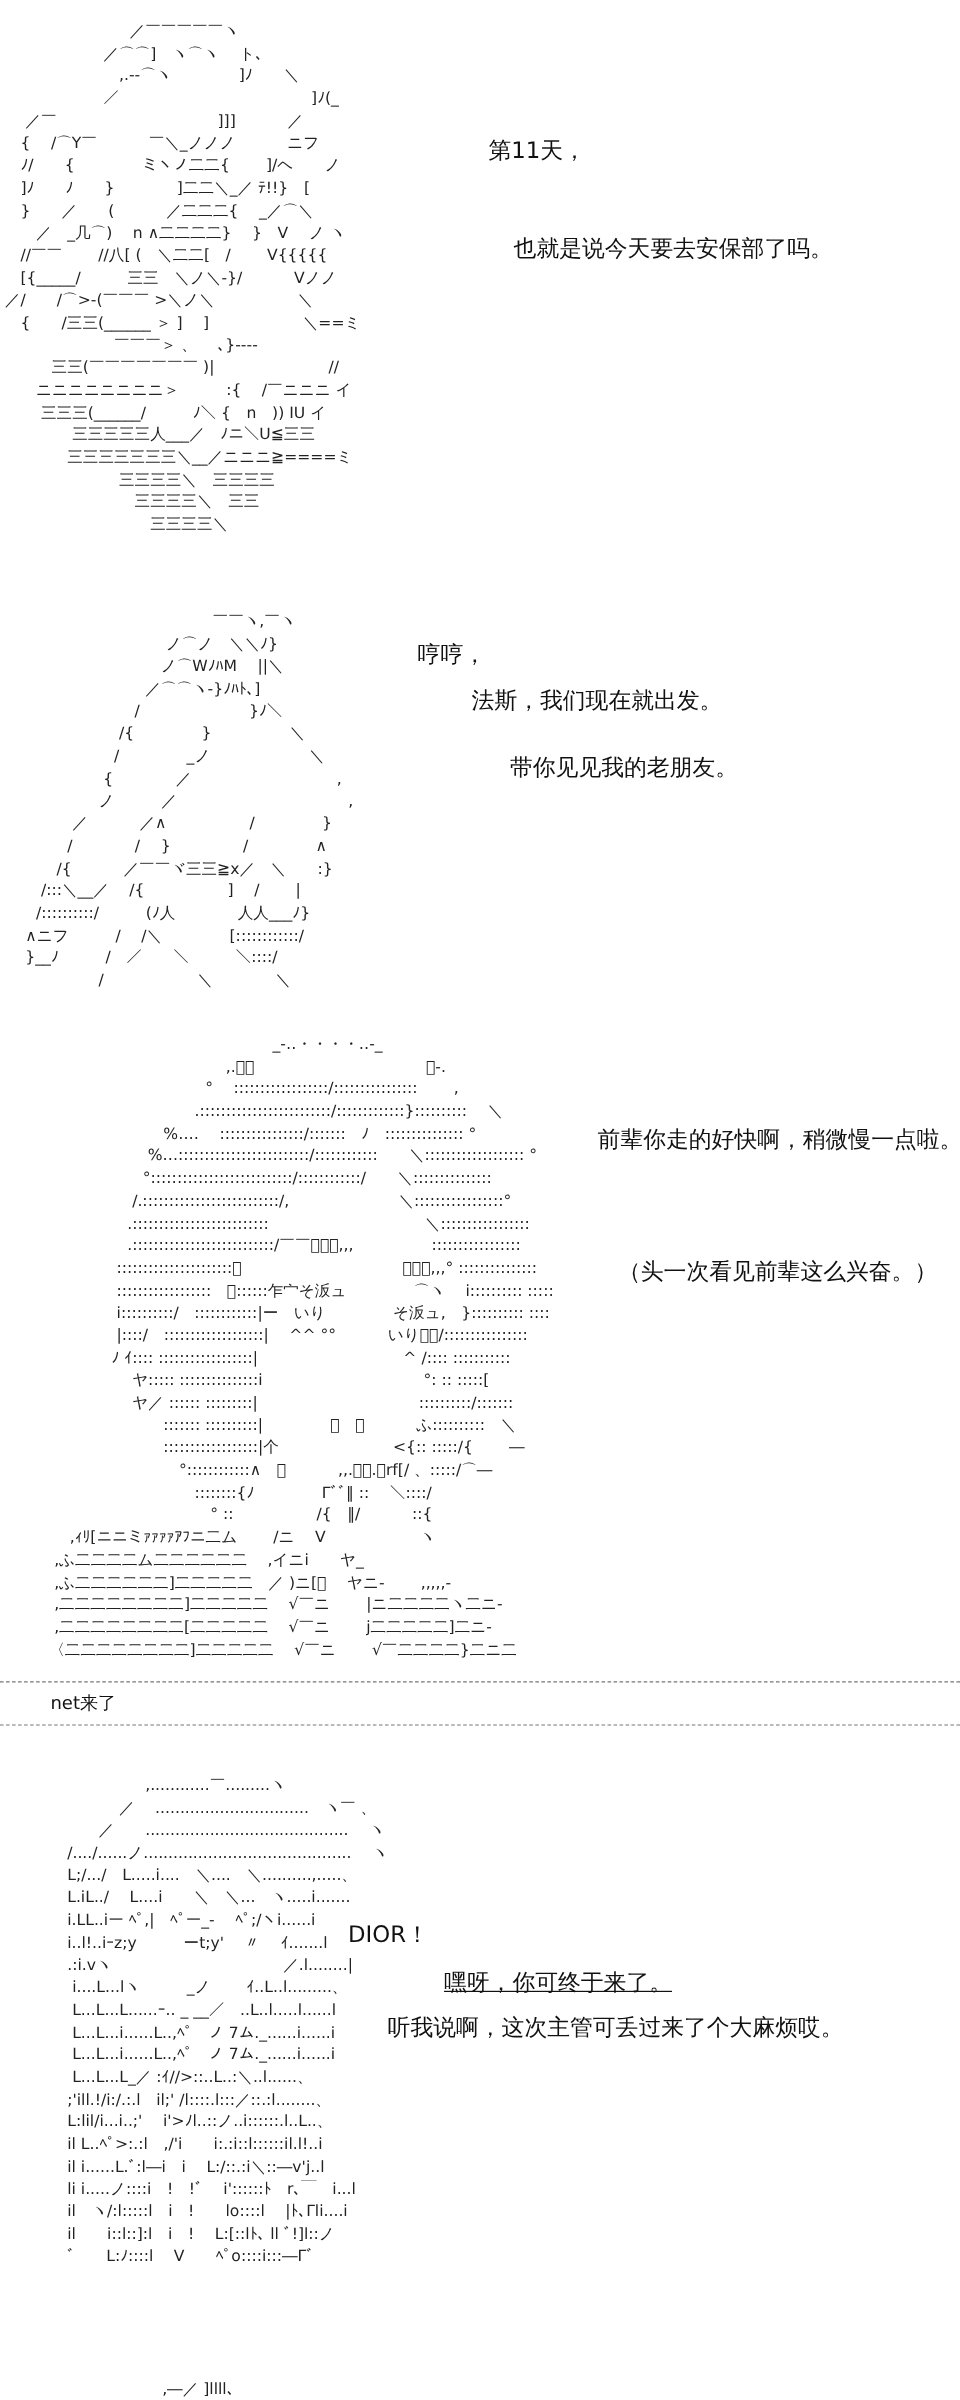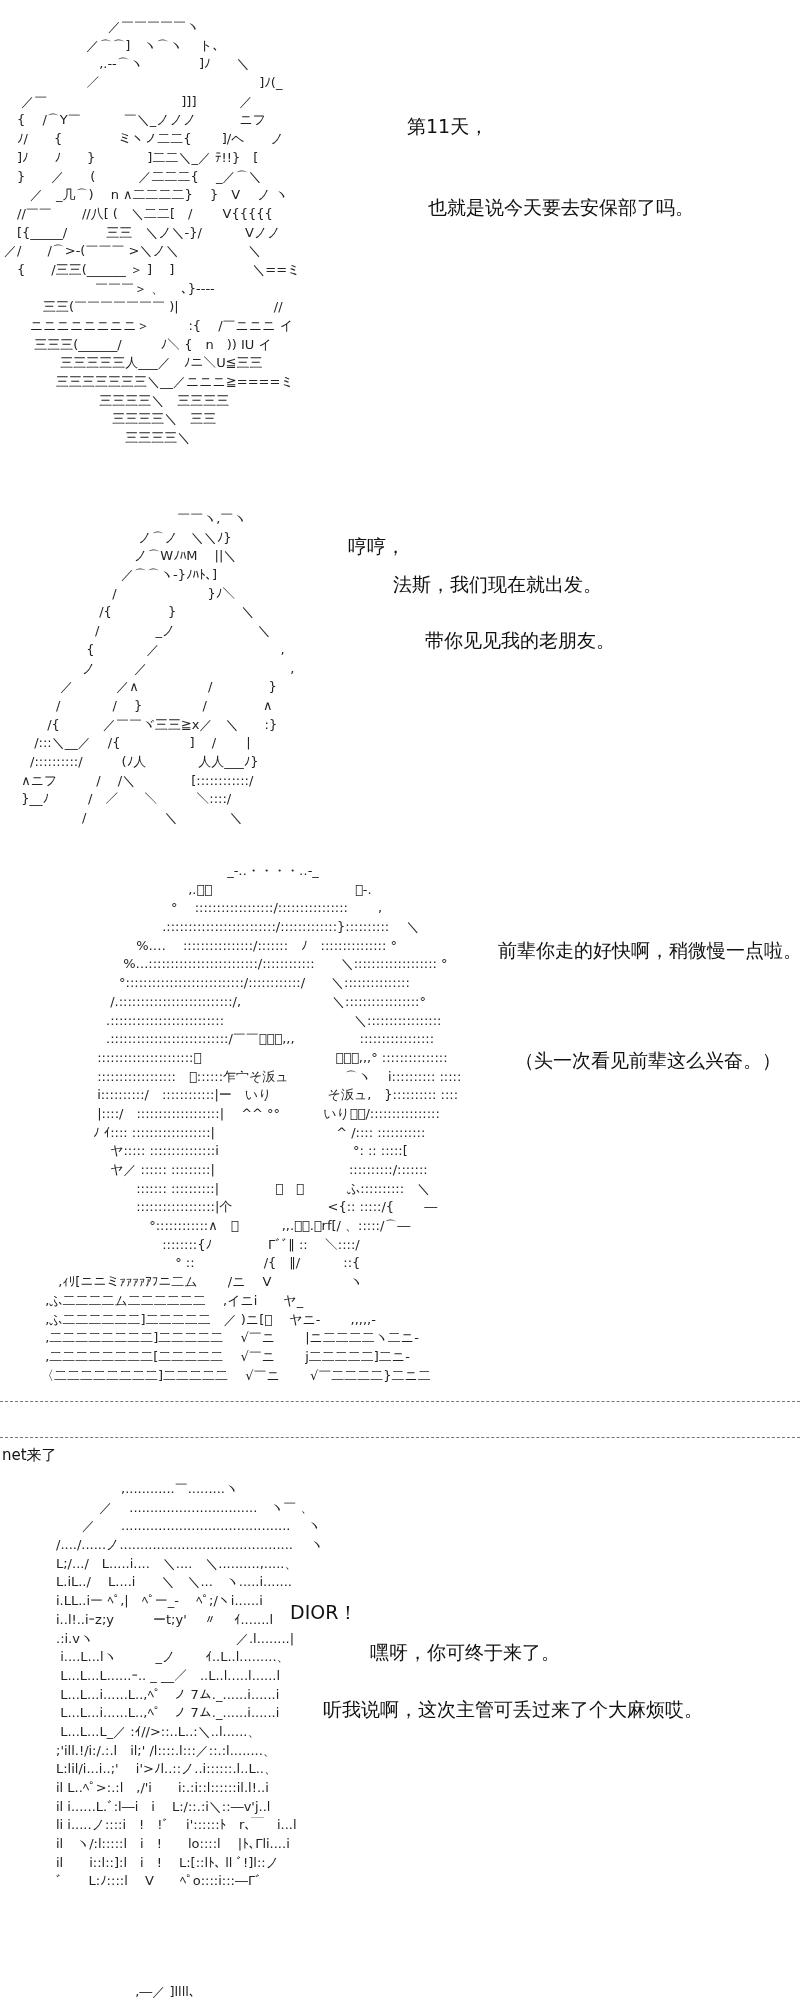--- a/index.html
+++ b/index.html
@@ -25,21 +25,21 @@
 <pre class="art" style="left:4px; top:510px;" id="art-s2"><span class="ln">　　　　　　　　　　　　　 ￣￣ヽ,￣ヽ</span><span class="ln">　　　　　　　　　　 ノ⌒ノ　＼＼ﾉ}</span><span class="ln">　　　　　　　　　　ノ⌒WﾉﾊM　 ||＼</span><span class="ln">　　　　　　　　　／⌒⌒ヽ-}ﾉﾊﾄ､]</span><span class="ln">　　　　　　　　 /　　　　　　　}ﾉ＼</span><span class="ln">　　　　　　　 /{　　　　 }　　　　　＼</span><span class="ln">　　　　　　　/　　　　 _ノ　　　　　　 ＼</span><span class="ln">　　　　　　 {　　　　／　　　　　　　　　 ,</span><span class="ln">　　　　　　ノ　　　／　　　　　　　　　　　,</span><span class="ln">　　　　 ／　　　 ／∧　　　　　 /　　　　 }</span><span class="ln">　　　　/　　　　/　 }　　　 　 /　　　　 ∧</span><span class="ln">　　　 /{　　　 ／￣￣ヾ三三≧x／　＼　　:}</span><span class="ln">　　 /:::＼__／　 /{　　　　　 ]　 /　　 |</span><span class="ln">　　/::::::::::/　　　(ﾉ人　　　　人人___ﾉ}</span><span class="ln">　 ∧ニフ　　　/　 /＼　　　　 [::::::::::::/</span><span class="ln">　 }__ﾉ　　　/　／　　＼　　　＼::::/</span><span class="ln">　　　　　　/　　　　　　＼　　　　＼</span></pre>
 <div class="say" style="left:348px; top:537px;text-align:center;">哼哼，</div>
 <div class="say" style="left:393px; top:576px;font-family:Liberation Serif, serif;">法斯，我们现在就出发。</div>
 <div class="say" style="left:425px; top:631px;text-align:center;">带你见见我的老朋友。</div>
 
 <pre class="art" style="left:28px; top:862px;" id="art-s3"><span class="ln">　　　　　　　　　　　　　　　 _-‥・・・・‥-_</span><span class="ln">　　　　　　　　　　　　 ,.ﾞﾞ　　　　　　　　　　　ﾞ-.</span><span class="ln">　　　　　　　　　　　°　 ::::::::::::::::::/::::::::::::::::　　 ,</span><span class="ln">　　　　　　　　　　 .:::::::::::::::::::::::::/:::::::::::::}::::::::::　 ＼</span><span class="ln">　　　　　　　　 %‥‥　 ::::::::::::::::/:::::::　ﾉ　::::::::::::::: °</span><span class="ln">　　　　　　　 %‥.:::::::::::::::::::::::::/::::::::::::　　＼::::::::::::::::::: °</span><span class="ln">　　　　　　　°:::::::::::::::::::::::::::/::::::::::::/　　＼:::::::::::::::</span><span class="ln">　　　　　　 /.::::::::::::::::::::::::::/,　　　　　　　＼:::::::::::::::::°</span><span class="ln">　　　　　　.::::::::::::::::::::::::::　　　　　　　　　　＼:::::::::::::::::</span><span class="ln">　　　　　　.:::::::::::::::::::::::::::/￣￣￣ﾞﾞ,,,　　　　　:::::::::::::::::</span><span class="ln">　　　　　 ::::::::::::::::::::::ﾞ　　　　　　　　　　 ￣ﾞﾞ,,,° :::::::::::::::</span><span class="ln">　　　　　 ::::::::::::::::::　ﾞ::::::乍宀そ汳ュ　　　　 ⌒ヽ　 i:::::::::: :::::</span><span class="ln">　　　　　 i::::::::::/　::::::::::::|ー　いり　　　　 そ汳ュ,　}:::::::::: ::::</span><span class="ln">　　　　　 |::::/　:::::::::::::::::::|　 ^^ °°　　　 いり⌒ﾞ/::::::::::::::::</span><span class="ln">　　　　　ﾉ ｲ:::: ::::::::::::::::::|　　　　　　　　　 ^ /:::: :::::::::::</span><span class="ln">　　　　　　 ヤ::::: :::::::::::::::i　　　　　　　　　　 °: :: :::::[</span><span class="ln">　　　　　　 ヤ／ :::::: :::::::::|　　　　　　　　　　 ::::::::::/:::::::</span><span class="ln">　　　　　　　　 ::::::: ::::::::::|　　　　 ﾞ　ﾞ　　　 ふ::::::::::　＼</span><span class="ln">　　　　　　　　 ::::::::::::::::::|个　　　　　　　 &lt;{:: :::::/{　　 ―</span><span class="ln">　　　　　　　　　 °::::::::::::∧　ﾞ　　　 ,,.ﾞﾞ.ﾞrf[/ 、:::::/⌒―</span><span class="ln">　　　　　　　　　　 ::::::::{ﾉ　　　　 Γﾞﾞ‖ ::　 ＼::::/</span><span class="ln">　　　　　　　　　　　 ° ::　　　　　 /{　‖/　　　 ::{</span><span class="ln">　　 ,ｨﾘ[ニニミｧｧｧｧｱﾌニ二ム　　 /ニ　 V　　　　　　ヽ</span><span class="ln">　 ,ふ二二二二ム二二二二二二　 ,イニi　　ヤ_</span><span class="ln">　 ,ふ二二二二二二]二二二二二　／ )ニ[ﾞ　 ヤニ-　　 ,,,,,-</span><span class="ln">　 ,二二二二二二二二]二二二二二　 √￣ニ　　 |ニ二二二二ヽ二ニ-</span><span class="ln">　 ,二二二二二二二二[二二二二二　 √￣ニ　　 j二二二二二]二ニ-</span><span class="ln">　〈二二二二二二二二]二二二二二　 √￣ニ　　 √￣二二二二}二ニ二</span></pre>
 <div class="say" style="left:498px; top:941px;">前辈你走的好快啊，稍微慢一点啦。</div>
 <div class="say" style="left:515px; top:1051px;">（头一次看见前辈这么兴奋。）</div>
 
 <div class="dash" style="top:1401px;"></div>
-<div class="sep-label" style="top:1446px;">net来了</div>
+<div class="sep-label" style="top:1410px;margin-left:40px;">net来了</div>
 <div class="dash" style="top:1437px;"></div>
 
 <pre class="art" style="left:56px; top:1480px;" id="art-s4"><span class="ln">　　　　　,............￣.........ヽ</span><span class="ln">　　　 ／　 ...............................　ヽ￣ 、</span><span class="ln">　　／　　.........................................　 ヽ</span><span class="ln">/..../......ノ..........................................　 ヽ</span><span class="ln">L;/.../　L.....i....　＼....　＼..........,.....、</span><span class="ln">L.iL../　 L....i　　＼　＼...　ヽ.....i.......</span><span class="ln">i.LL..iー ﾍﾟ,|　ﾍﾟー_-　 ﾍﾟ;/ヽi......i</span><span class="ln">i..l!..iｰz;y　　　ーt;y'　 〃　 ｲ.......l</span><span class="ln">.:i.vヽ　　　　　　　　　　　／.l........|</span><span class="ln"> i....L...lヽ　　　_ノ　　 ｲ..L..l.........、</span><span class="ln"> L...L...L......ｰ.. _ __／　..L..l.....l......l</span><span class="ln"> L...L...i......L..,ﾍﾟ　ノ 7ム._......i......i</span><span class="ln"> L...L...i......L..,ﾍﾟ　ノ 7ム._......i......i</span><span class="ln"> L...L...L_／ :ｲ//&gt;::..L..:＼..l......、</span><span class="ln">;'ill.!/i:/.:.l　il;' /l::::.l:::／::.:l........、</span><span class="ln">L:lil/i...i..;'　 i'&gt;ﾉl..::ノ..i::::::.l..L..、</span><span class="ln">il L..ﾍﾟ&gt;:.:l　,/'i　　i:.:i::l::::::il.l!..i</span><span class="ln">il i......L.ﾞ:l―i　i　 L:/::.:i＼::―v'j..l</span><span class="ln">li i.....ノ::::i　!　!ﾞ　 i'::::::ﾄ　r､￣　i...l</span><span class="ln">il　ヽ/:l:::::l　i　!　　lo::::l　 |ﾄ､Γli....i</span><span class="ln">il　　i::l::]:l　i　!　 L:[::lﾄ､ ll ﾞ!]l::ノ</span><span class="ln">ﾞ　　L:ﾉ::::l　 V　　ﾍﾟo::::i:::―Γﾞ</span></pre>
 <div class="say" style="left:290px; top:1603px;">DIOR！</div>
-<div class="say" style="left:370px; top:1643px;">嘿呀，你可终于来了。</div>
-<div class="say" style="left:323px; top:1681px;margin-top:19px;">听我说啊，这次主管可丢过来了个大麻烦哎。</div>
+<div class="say" style="left:370px; top:1643px;text-decoration:underline;">嘿呀，你可终于来了。</div>
+<div class="say" style="left:323px; top:1681px;">听我说啊，这次主管可丢过来了个大麻烦哎。</div>
 
 <pre class="art" style="left:40px; top:1983px;" id="art-s5"><span class="ln">　　　　　　　 ,―／ ]llll､</span></pre>
 
 </body></html>

